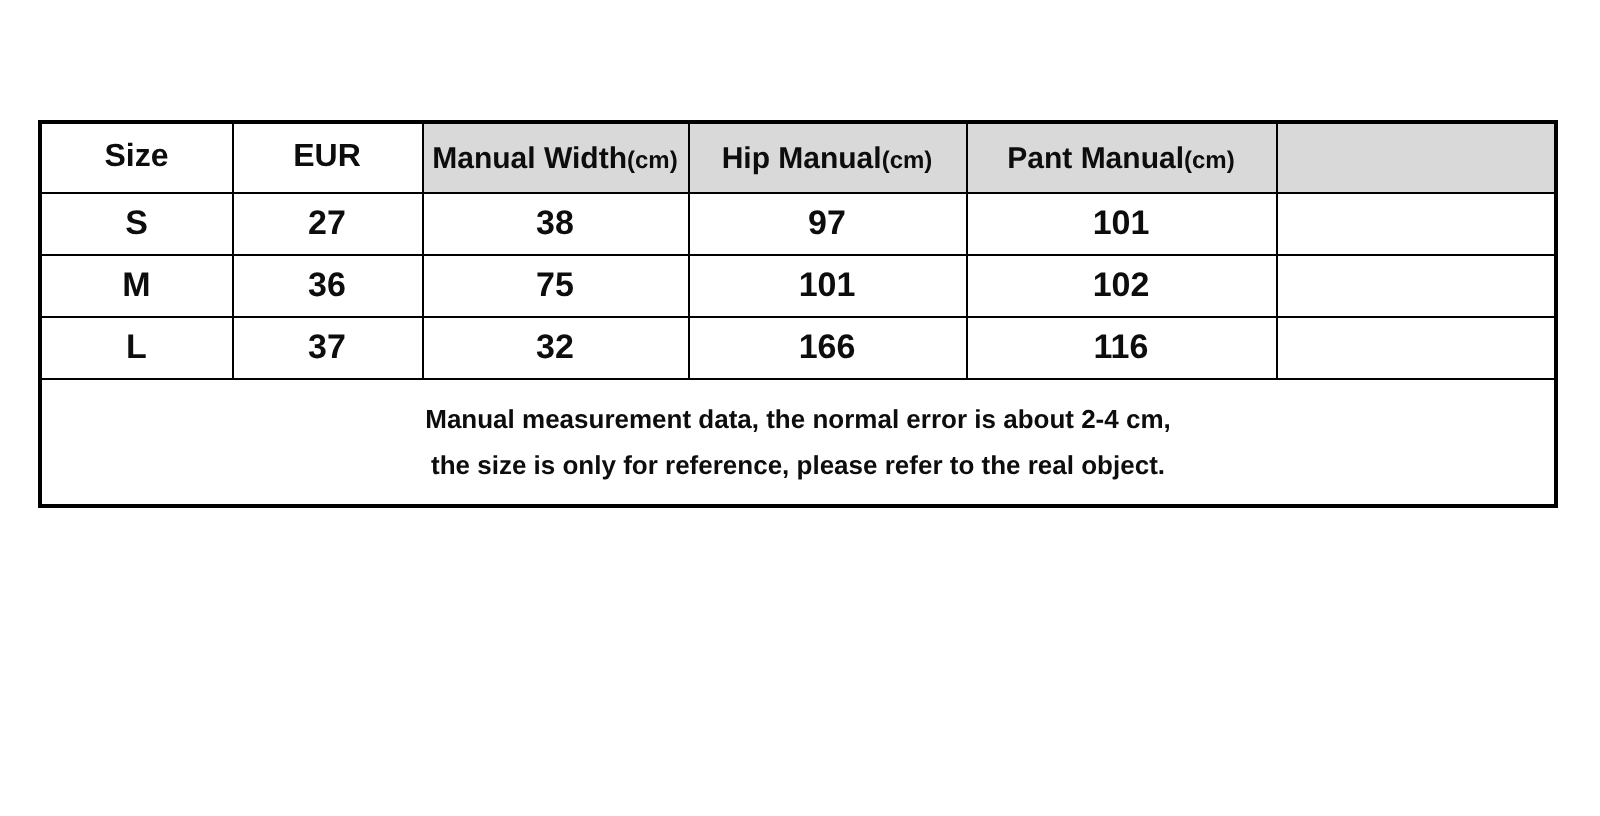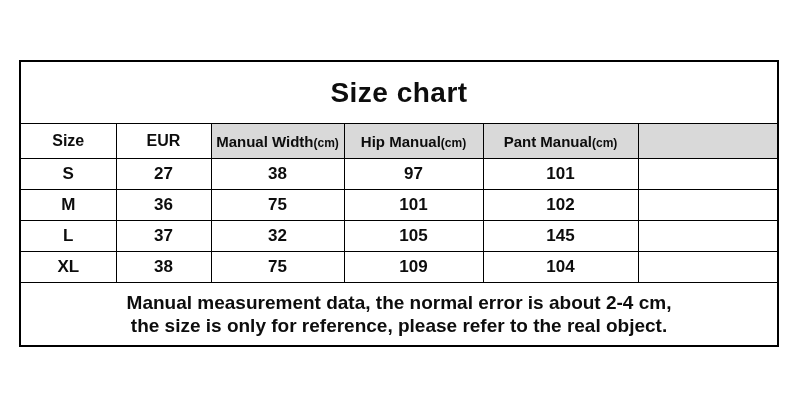--- a/index.html
+++ b/index.html
@@ -49,43 +49,40 @@
   td.hdr-sm .unit {
     font-size: 12px;
     font-weight: bold;
   }
   tr.data-row td {
     height: 30px;
     font-size: 17px;
   }
   tr.footer-row td {
     height: 62px;
-    font-size: 19px;
+    font-size: 13px;
     line-height: 23px;
   }
 </style>
 </head>
 <body>
 
 <div id="canvas">
   <div class="chart-wrap">
     <table class="size-chart">
       <colgroup>
         <col style="width:96px">
         <col style="width:95px">
         <col style="width:133px">
         <col style="width:139px">
         <col style="width:155px">
         <col style="width:140px">
       </colgroup>
 
       <tbody>
-          <tr class="title-row">
-        <td colspan="6">Size chart</td>
-      </tr>
 
       <tr class="header-row">
         <td class="hdr-lg">
           <span>Size</span>
         </td>
         <td class="hdr-lg">
           <span>EUR</span>
         </td>
         <td class="hdr-sm">
           <span>Manual Width</span><span class="unit">(cm)</span>
@@ -116,33 +113,25 @@
         <td>75</td>
         <td>101</td>
         <td>102</td>
         <td></td>
       </tr>
 
       <tr class="data-row">
         <td>L</td>
         <td>37</td>
         <td>32</td>
-        <td>105</td>
-        <td>145</td>
+        <td>166</td>
+        <td>116</td>
         <td></td>
       </tr>
 
-      <tr class="data-row">
-        <td>XL</td>
-        <td>38</td>
-        <td>75</td>
-        <td>109</td>
-        <td>104</td>
-        <td></td>
-      </tr>
 
       <tr class="footer-row">
         <td colspan="6">
           <div>Manual measurement data, the normal error is about 2-4 cm,</div>
           <div>the size is only for reference, please refer to the real object.</div>
         </td>
       </tr>
     </tbody>
       </table>
   </div>

